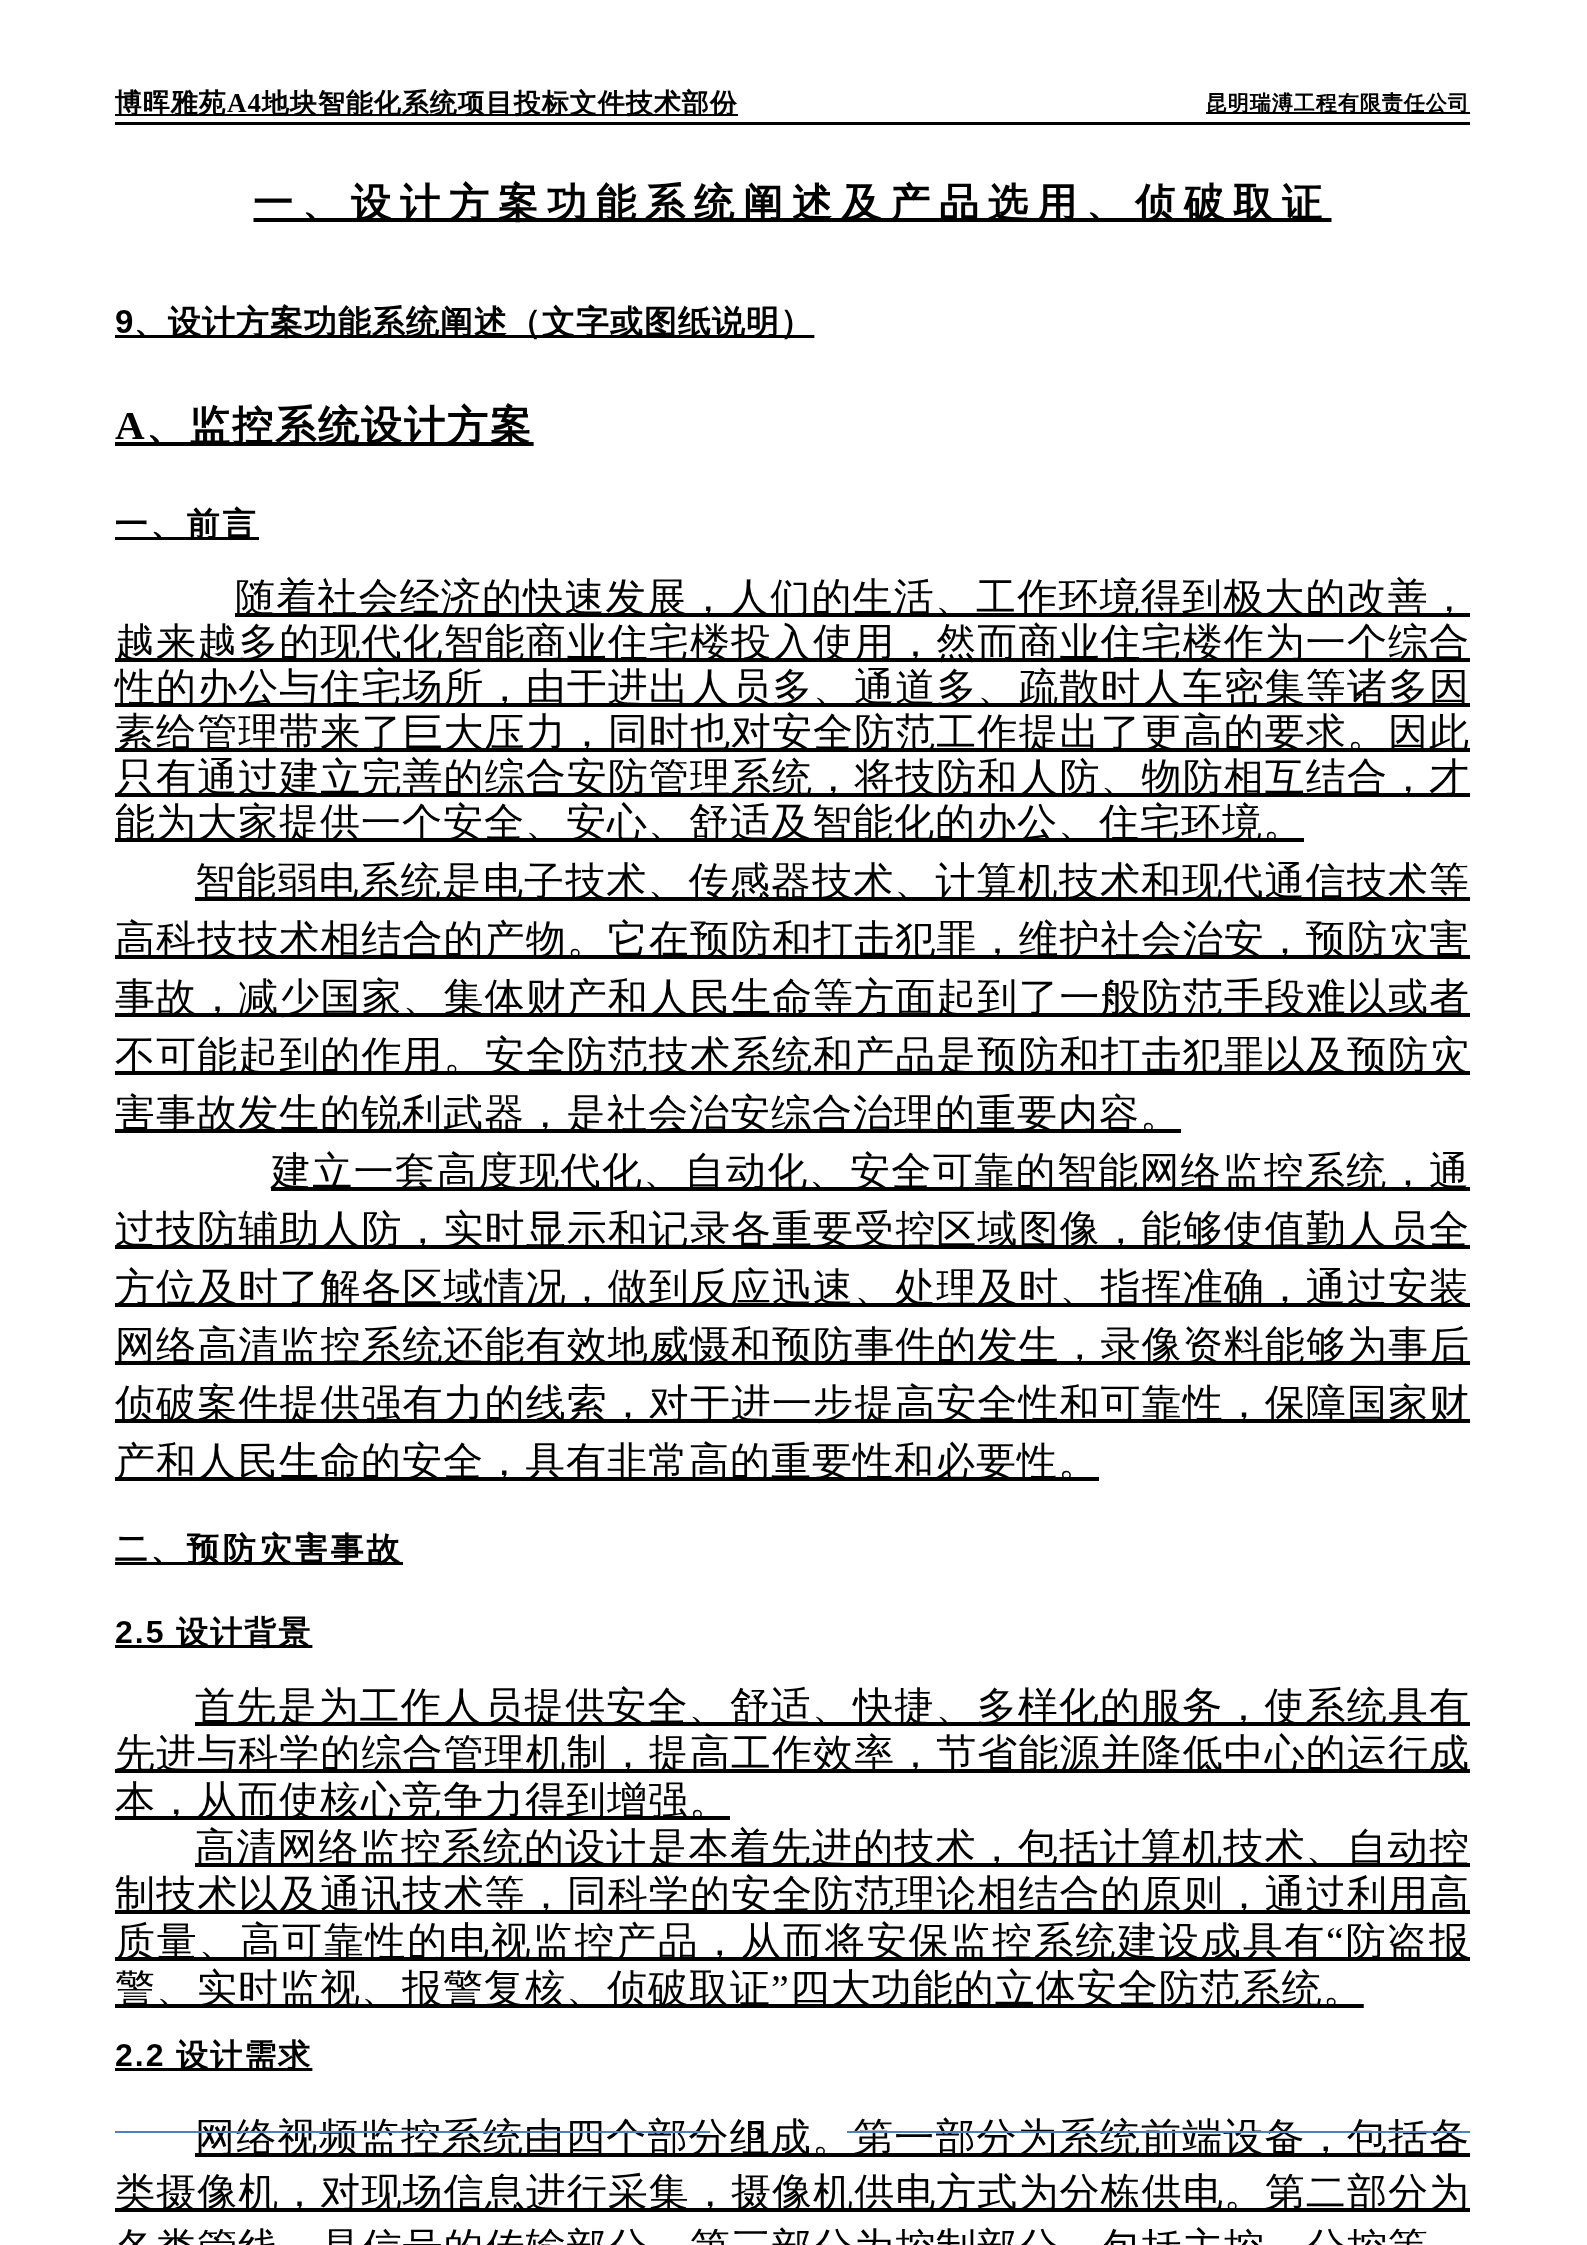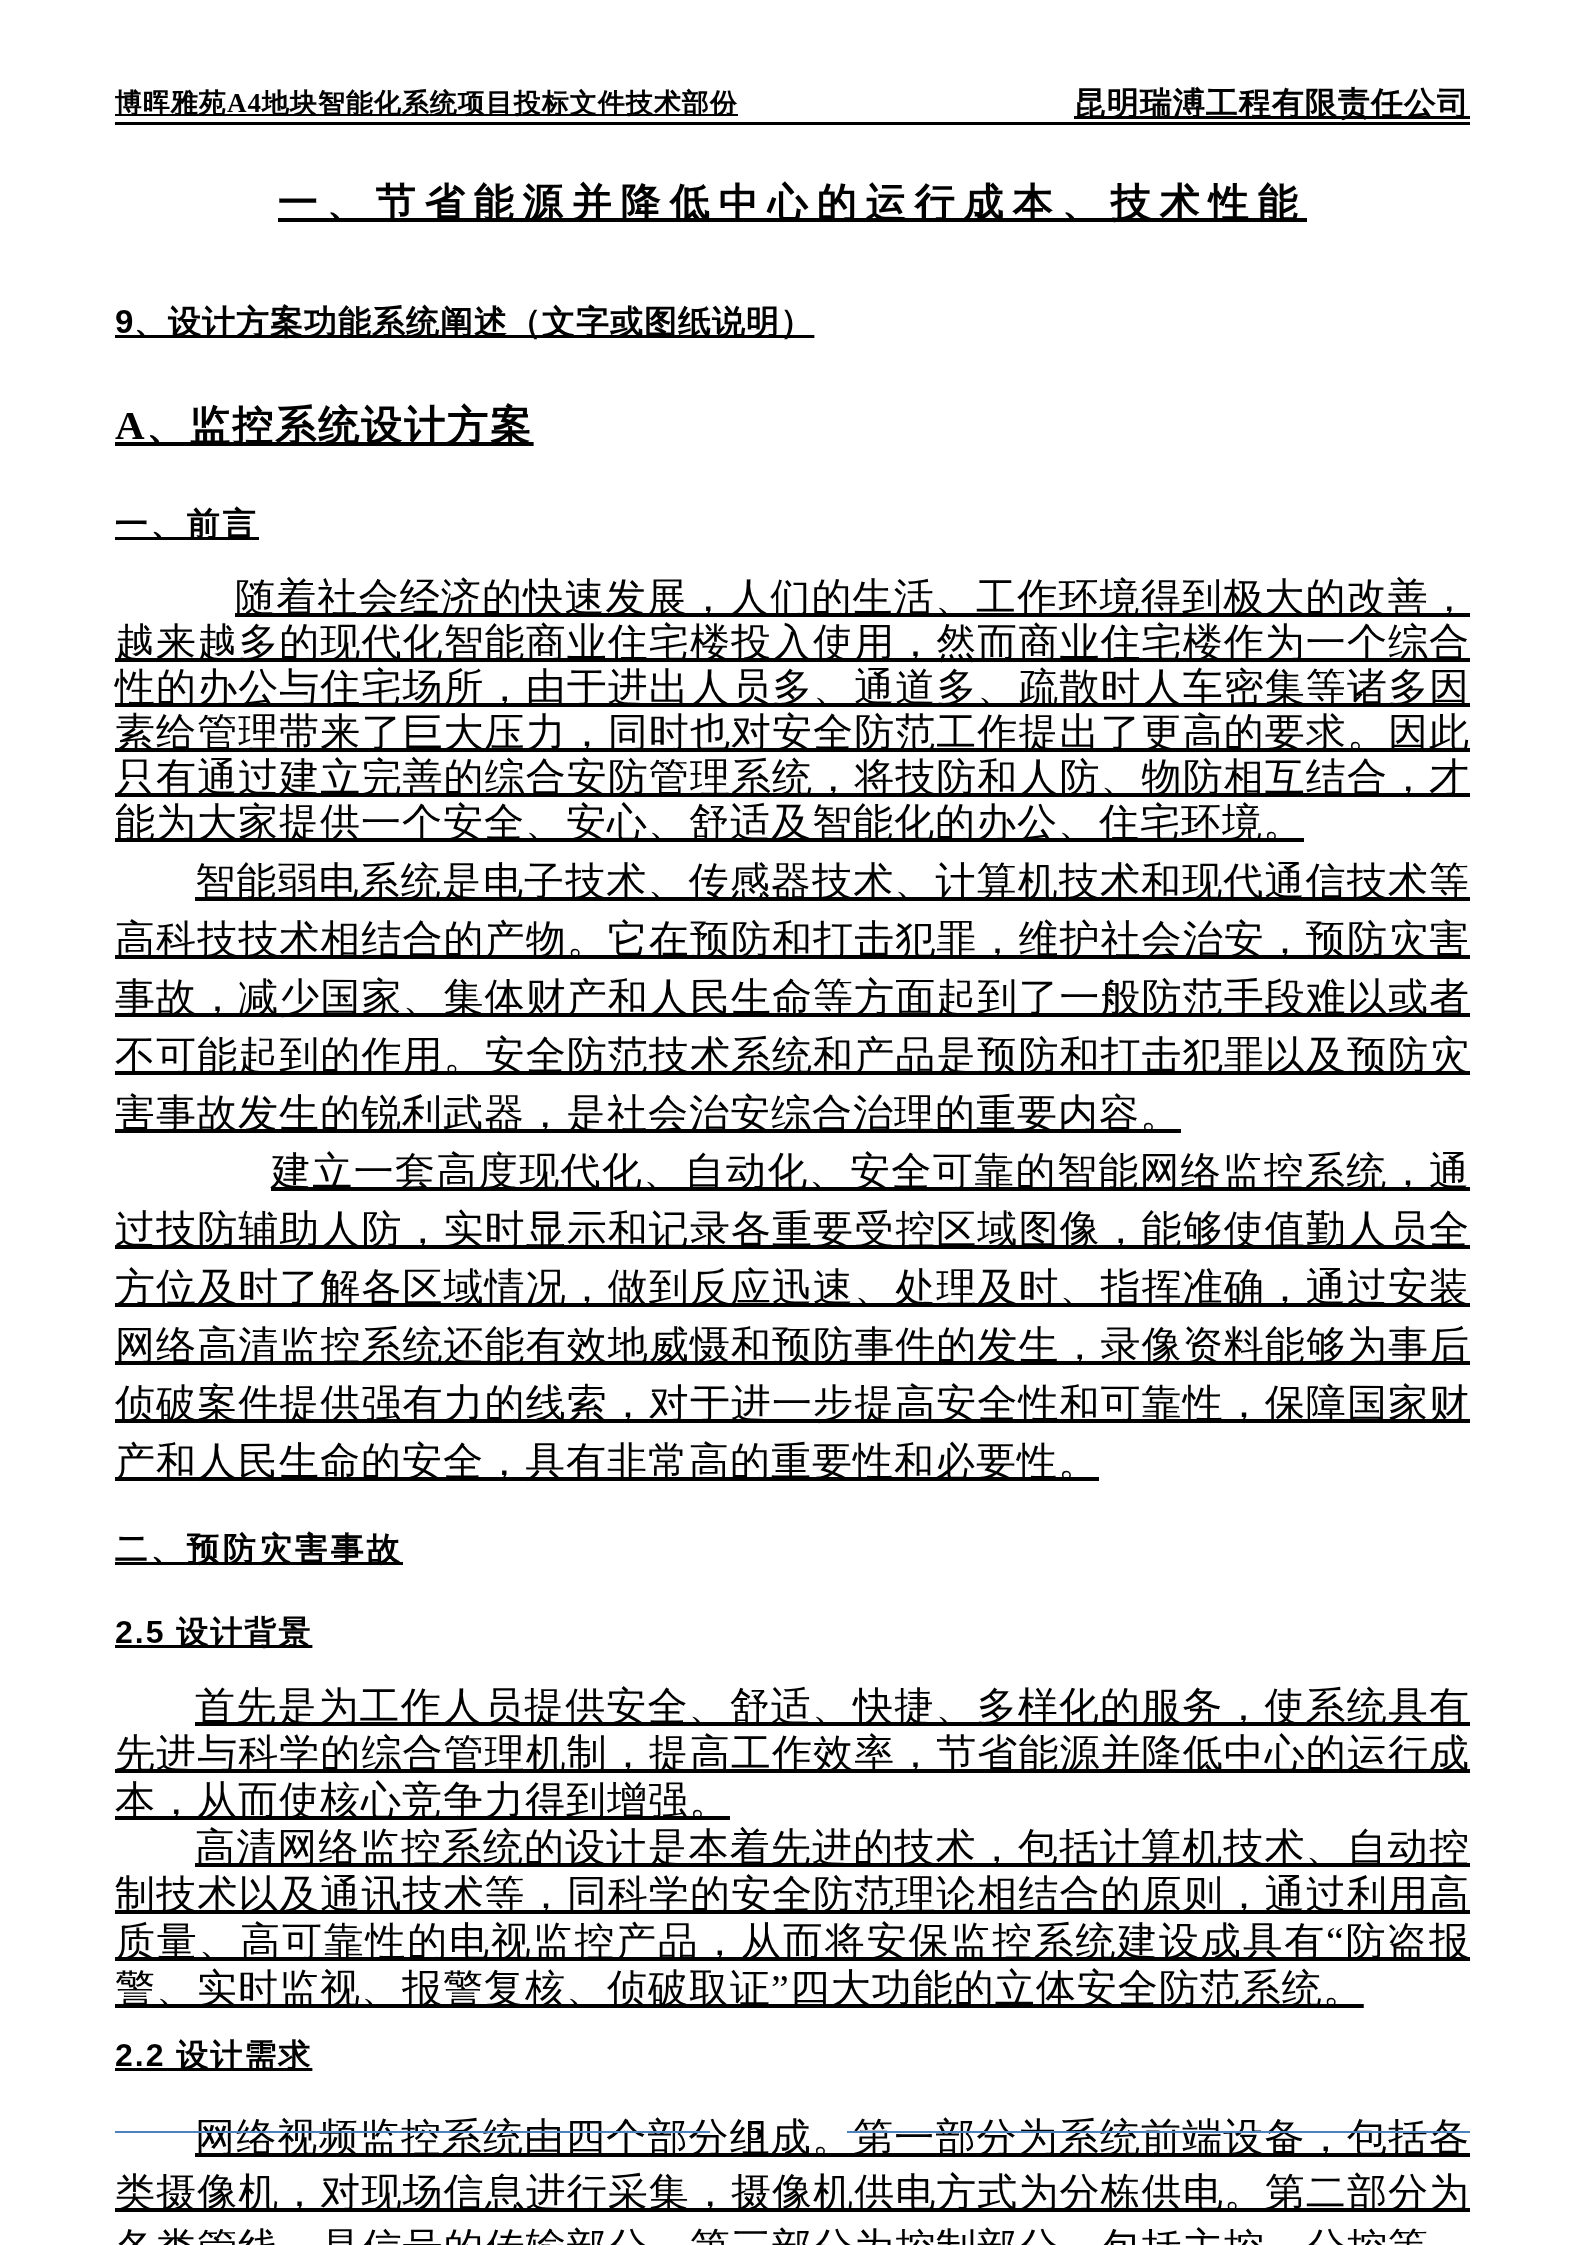--- a/index.html
+++ b/index.html
@@ -24,21 +24,21 @@
     border-bottom:3px solid #000000;
     padding-bottom:1px;
     line-height:36px;
   }
   .header .left{
     font-size:27px;
     font-weight:700;
     letter-spacing:1px;
   }
   .header .right{
-    font-size:32px;
+    font-size:21px;
     font-weight:700;
     letter-spacing:1px;
   }
   
   .main-title{
     margin-top:50px;
     text-align:center;
     font-family:"Liberation Sans","DejaVu Sans",sans-serif;
     font-weight:700;
     font-size:40px;
@@ -118,21 +118,21 @@
 </head>
 <body>
 
 <div class="page">
 
   <div class="header">
     <span class="left">博晖雅苑A4地块智能化系统项目投标文件技术部份</span>
     <span class="right">昆明瑞溥工程有限责任公司</span>
   </div>
 
-  <div class="main-title">一、节省能源并降低中心的运行成本、技术性能</div>
+  <div class="main-title">一、设计方案功能系统阐述及产品选用、侦破取证</div>
 
   <div class="h-section1">9、设计方案功能系统阐述（文字或图纸说明）</div>
 
   <div class="scheme-title">A、监控系统设计方案</div>
 
   <div class="h-big h-foreword">一、前言</div>
 
   <p class="p1">随着社会经济的快速发展，人们的生活、工作环境得到极大的改善，越来越多的现代化智能商业住宅楼投入使用，然而商业住宅楼作为一个综合性的办公与住宅场所，由于进出人员多、通道多、疏散时人车密集等诸多因素给管理带来了巨大压力，同时也对安全防范工作提出了更高的要求。因此只有通过建立完善的综合安防管理系统，将技防和人防、物防相互结合，才能为大家提供一个安全、安心、舒适及智能化的办公、住宅环境。</p>
 
   <p class="p2">智能弱电系统是电子技术、传感器技术、计算机技术和现代通信技术等高科技技术相结合的产物。它在预防和打击犯罪，维护社会治安，预防灾害事故，减少国家、集体财产和人民生命等方面起到了一般防范手段难以或者不可能起到的作用。安全防范技术系统和产品是预防和打击犯罪以及预防灾害事故发生的锐利武器，是社会治安综合治理的重要内容。</p>

